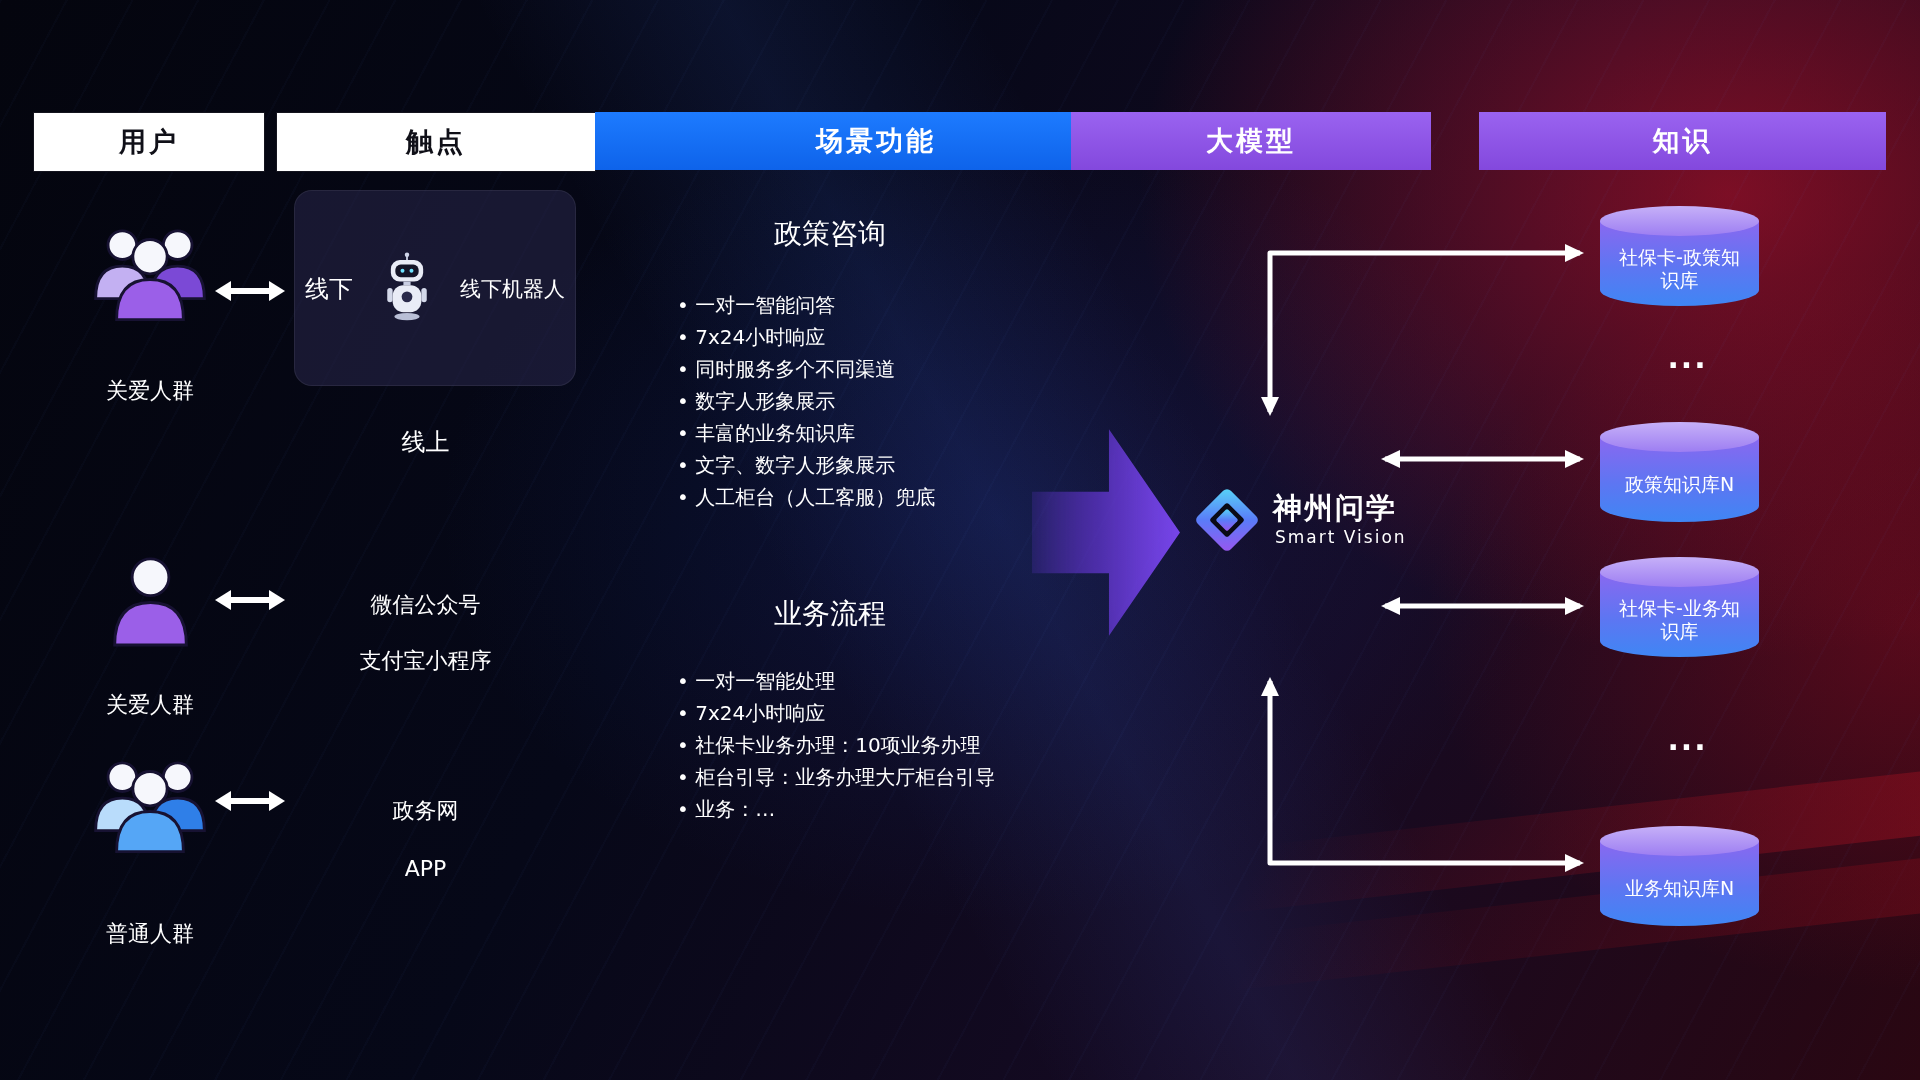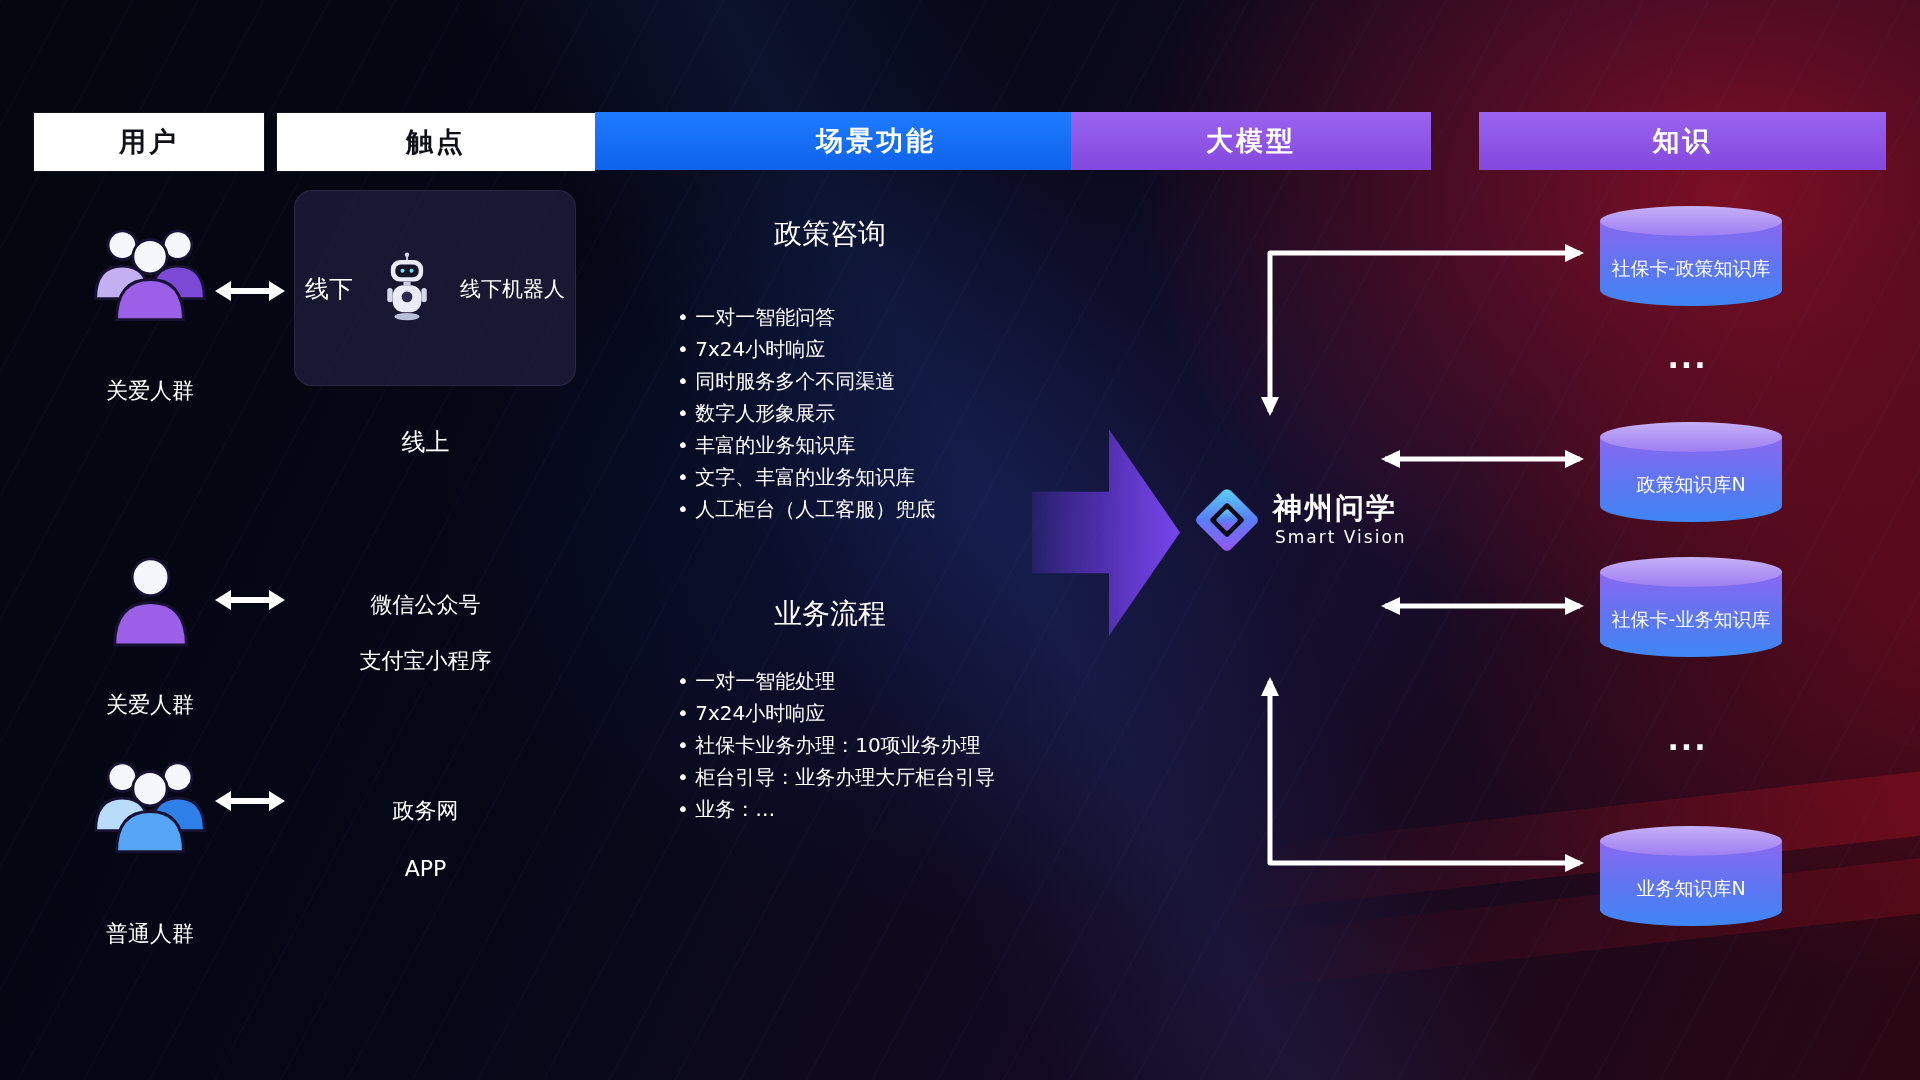--- a/index.html
+++ b/index.html
@@ -55,38 +55,38 @@
   .t-ch.c0{top:570px;}
   .t-ch.c1{top:626px;}
   .t-ch.c2{top:776px;}
   .t-ch.c3{top:836px;}
 
   
   .sec-title{position:absolute;left:660px;width:340px;text-align:center;font-size:28px;color:#fff;}
   .st-policy{top:215px;}
   .st-business{top:595px;}
   .feature-list{position:absolute;left:677px;width:440px;margin:0;padding:0;list-style:none;}
-  .fl-policy{top:289px;margin-top:12px;}
+  .fl-policy{top:289px;}
   .fl-business{top:665px;}
   .feature-list li{font-size:20px;line-height:32px;color:#fff;white-space:nowrap;}
   .feature-list li::before{content:"•  ";color:#fff;}
 
   
   .flow-arrow{position:absolute;left:1032px;top:425px;width:148px;height:215px;
     background:linear-gradient(90deg,rgba(88,48,190,.18) 0%,rgba(100,55,210,.6) 45%,rgba(124,72,242,.95) 100%);
     clip-path:polygon(0 31%,52% 31%,52% 2%,100% 50%,52% 98%,52% 69%,0 69%);
     filter:drop-shadow(0 0 16px rgba(110,60,230,.45));}
 
   
   .logo-icon{position:absolute;left:1191px;top:484px;width:72px;height:72px;}
   .logo-name{position:absolute;left:1273px;top:489px;font-size:29px;font-weight:bold;color:#fff;letter-spacing:2px;}
   .logo-sub{position:absolute;left:1275px;top:527px;font-size:17px;color:#fff;letter-spacing:2px;}
 
   
-  .cyl{position:absolute;left:1600px;width:182px;height:100px;}
+  .cyl{position:absolute;left:1600px;width:159px;height:100px;}
   .cyl-top{position:absolute;left:0;top:0;width:100%;height:30px;border-radius:50%;
     background:linear-gradient(180deg,#c6b0f8,#9d7ef2);z-index:2;}
   .cyl-body{position:absolute;left:0;top:15px;width:100%;height:85px;
     background:linear-gradient(180deg,#8a68f0 0%,#5d76f2 55%,#3f86f4 100%);
     border-radius:0 0 50% 50% / 0 0 16px 16px;
     display:flex;align-items:center;justify-content:center;text-align:center;
     padding:16px 10px 6px;box-sizing:border-box;z-index:1;}
   .cyl-body span{font-size:19px;line-height:23px;color:#fff;}
   .cy1{top:206px;} .cy2{top:422px;} .cy3{top:557px;} .cy4{top:826px;}
   .dots{position:absolute;left:1600px;width:175px;text-align:center;font-size:30px;font-weight:bold;
@@ -171,21 +171,21 @@
   <div class="tp-text t-ch c2">政务网</div>
   <div class="tp-text t-ch c3">APP</div>
 
   <div class="sec-title st-policy">政策咨询</div>
   <ul class="feature-list fl-policy">
     <li>一对一智能问答</li>
     <li>7x24小时响应</li>
     <li>同时服务多个不同渠道</li>
     <li>数字人形象展示</li>
     <li>丰富的业务知识库</li>
-    <li>文字、丰富的业务知识库</li>
+    <li>文字、数字人形象展示</li>
     <li>人工柜台（人工客服）兜底</li>
   </ul>
 
   <div class="sec-title st-business">业务流程</div>
   <ul class="feature-list fl-business">
     <li>一对一智能处理</li>
     <li>7x24小时响应</li>
     <li>社保卡业务办理：10项业务办理</li>
     <li>柜台引导：业务办理大厅柜台引导</li>
     <li>业务：…</li>

